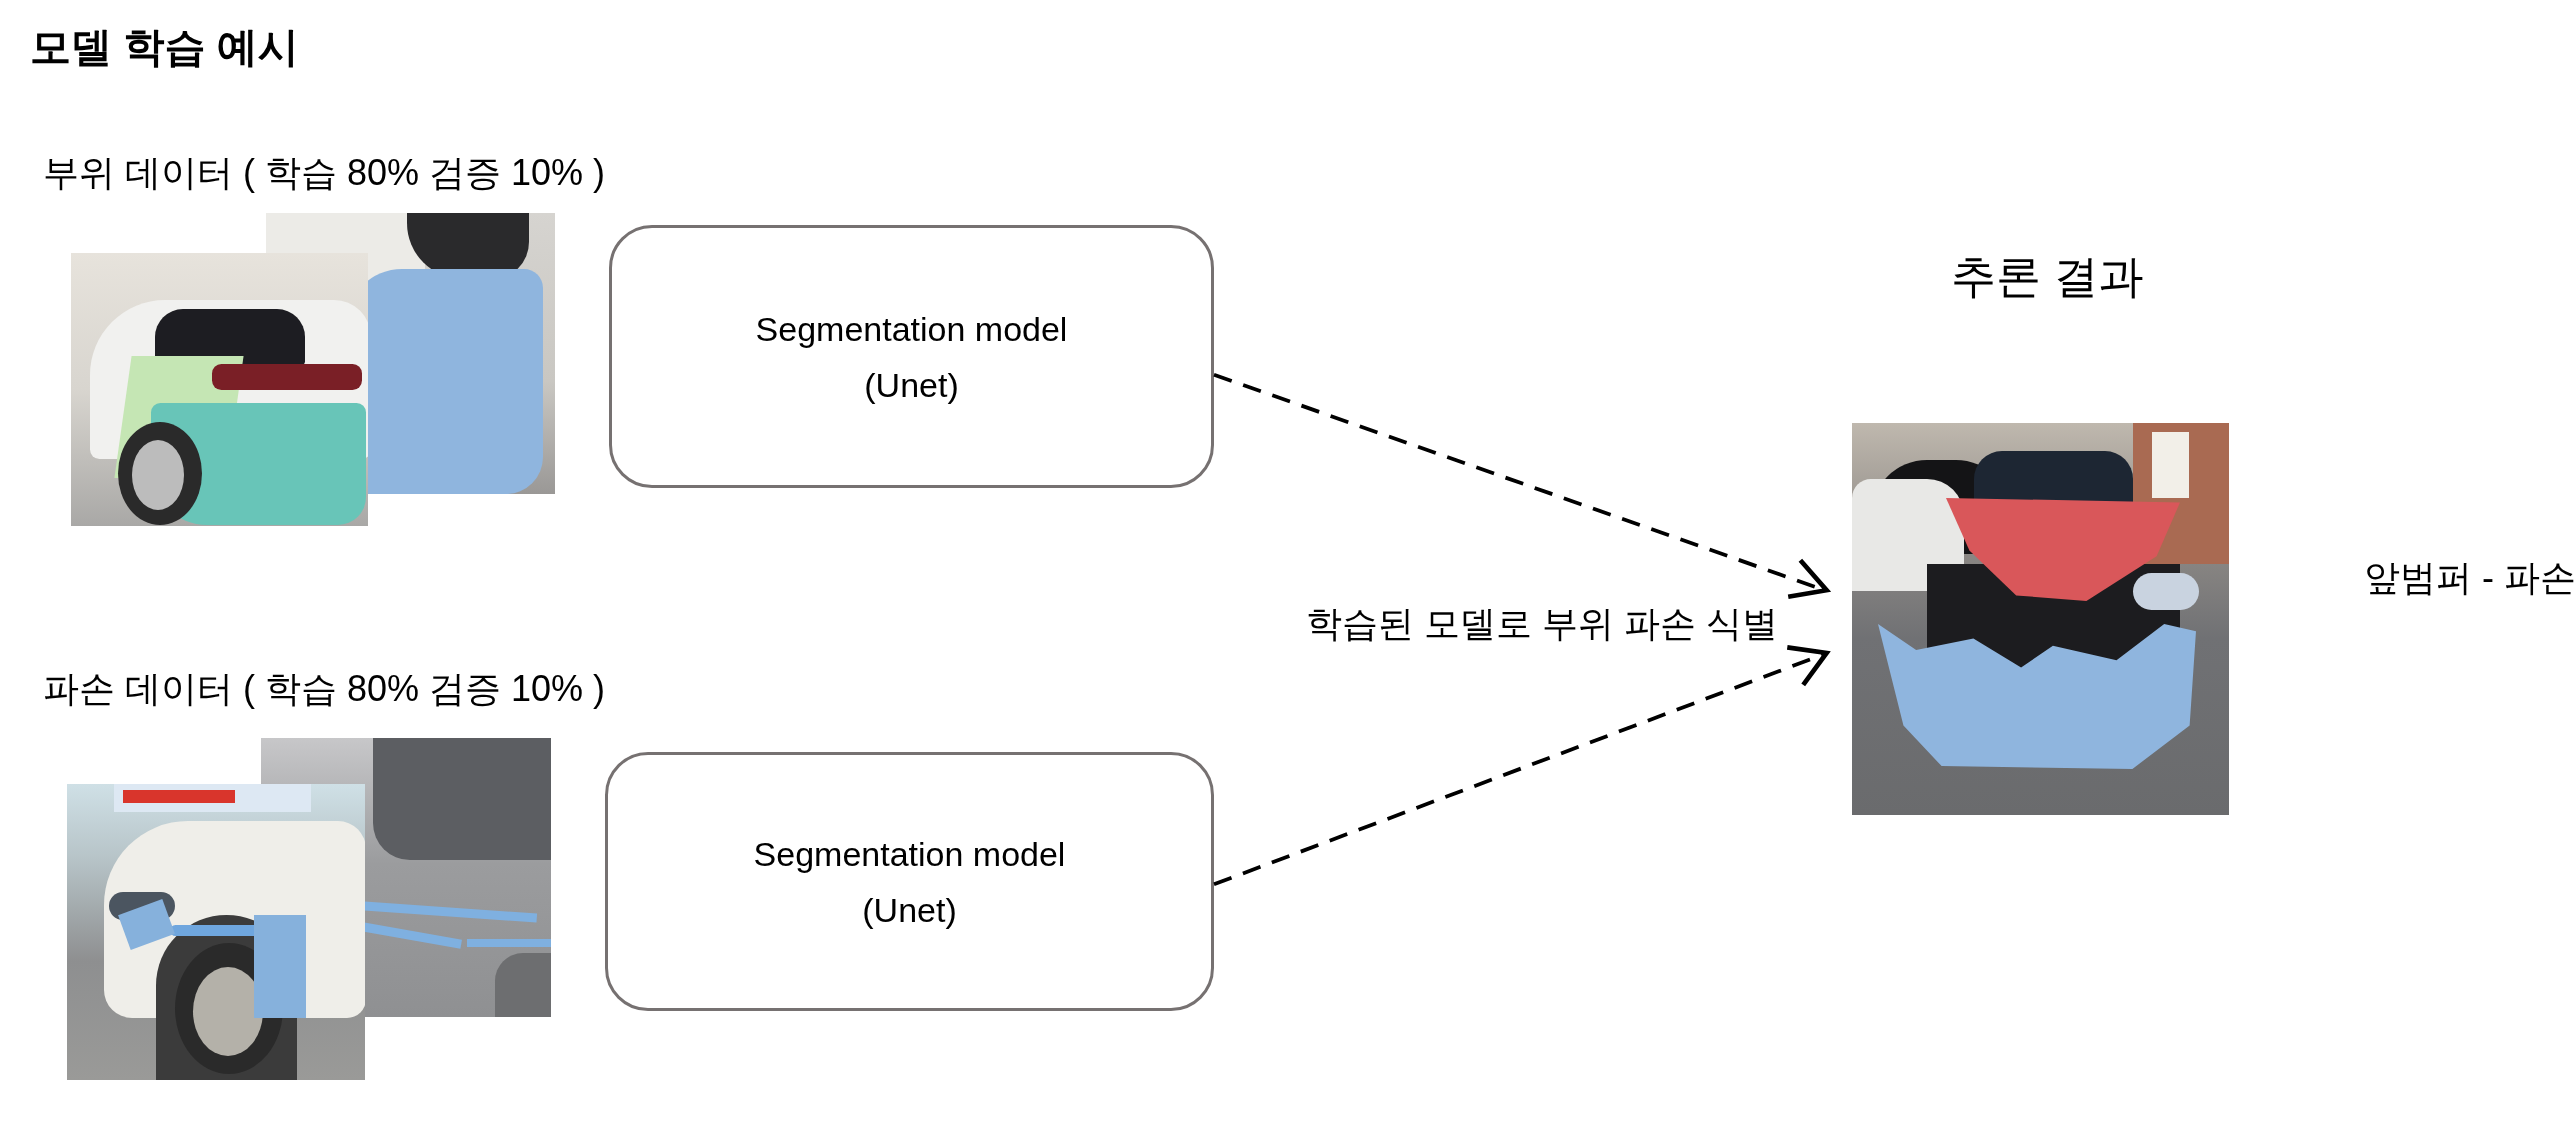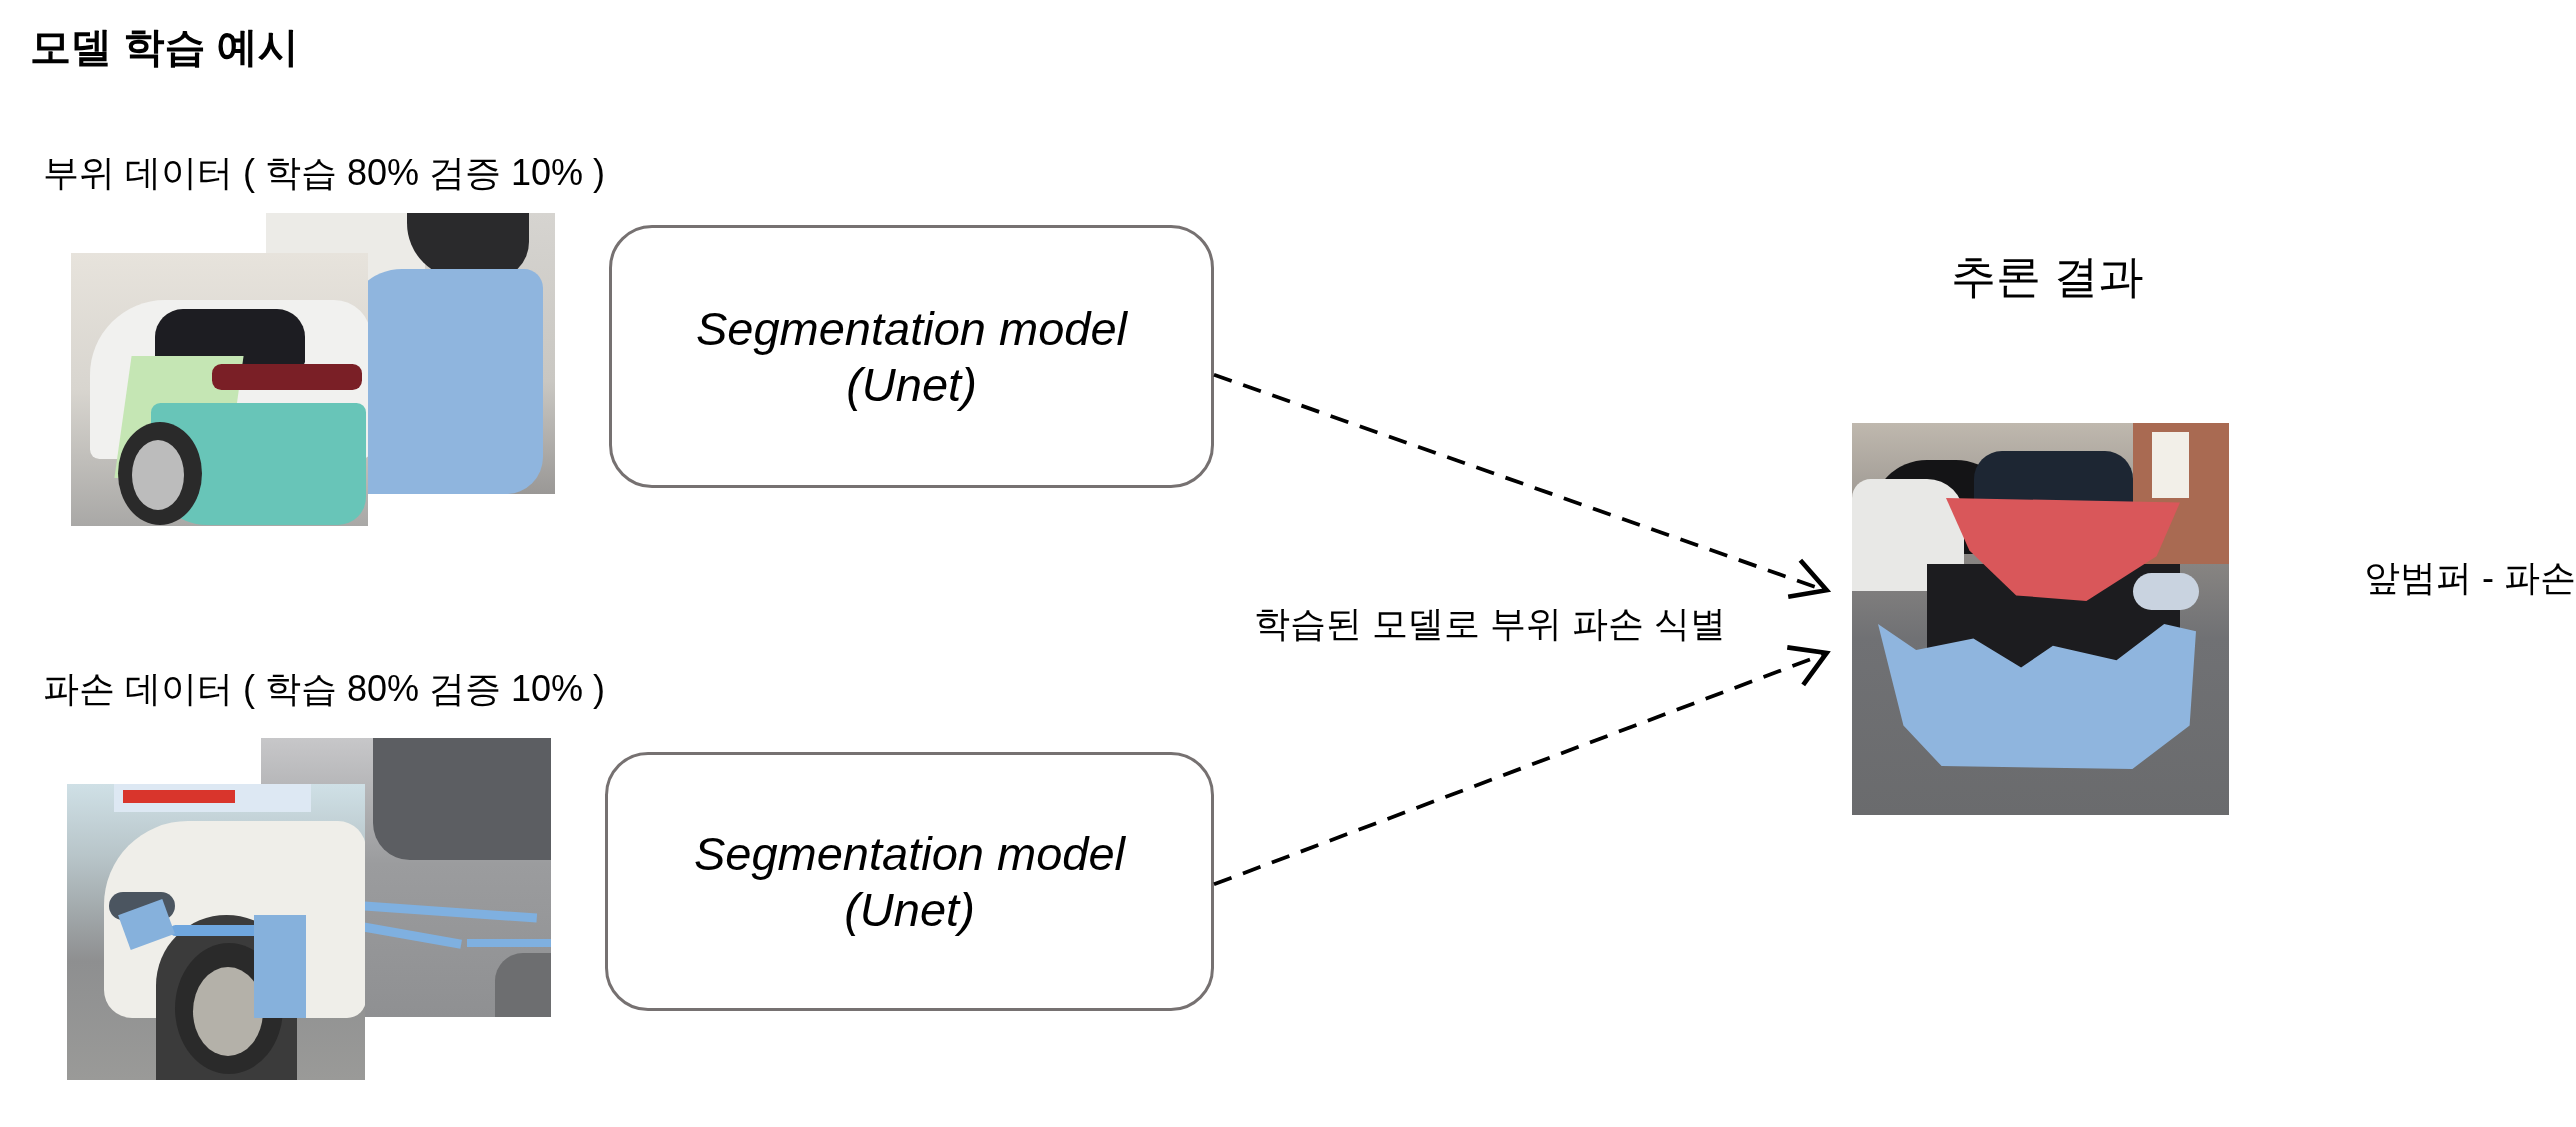--- a/index.html
+++ b/index.html
@@ -4,22 +4,22 @@
 <style>
   html, body { margin:0; padding:0; background:#ffffff; }
   body { width:2576px; height:1128px; position:relative; overflow:hidden;
          font-family:"Liberation Sans","DejaVu Sans",sans-serif; color:#000; }
   .abs { position:absolute; }
   .title { left:30px; top:20.6px; font-size:41px; font-weight:bold; line-height:52px; white-space:nowrap; }
   .dlabel { left:43px; font-size:36px; line-height:45px; white-space:nowrap; }
   .photo { position:absolute; overflow:hidden; }
   .box { position:absolute; box-sizing:border-box; border:3.7px solid #767171; border-radius:43px;
          background:#fff; display:flex; flex-direction:column; align-items:center; justify-content:center; }
-  .box span { font-size:47px; line-height:56px; white-space:nowrap;font-style:italic; }
-  .center-label { left:1254px; top:601px; font-size:36px; line-height:45px; white-space:nowrap; }
+  .box span { font-size:34px; line-height:56px; white-space:nowrap; }
+  .center-label { left:1306px; top:601px; font-size:36px; line-height:45px; white-space:nowrap; }
   .result-title { left:1951px; top:250px; font-size:45px; line-height:54px; white-space:nowrap; }
   .result-lines { left:2286px; top:555px; width:290px; text-align:right; font-size:36px; line-height:45px; }
   .result-lines div { white-space:nowrap; }
   svg.arrows { position:absolute; left:0; top:0; width:2576px; height:1128px; pointer-events:none; }
 
   
   
   .p-tb { left:266px; top:213px; width:289px; height:281px;
           background:linear-gradient(180deg,#d6d4d0 0%,#c9c7c2 60%,#9a9896 100%); }
   .p-tb .white-panel { left:0; top:0; width:159px; height:141px; background:#ecebe7; border-radius:0 0 56px 0; }

